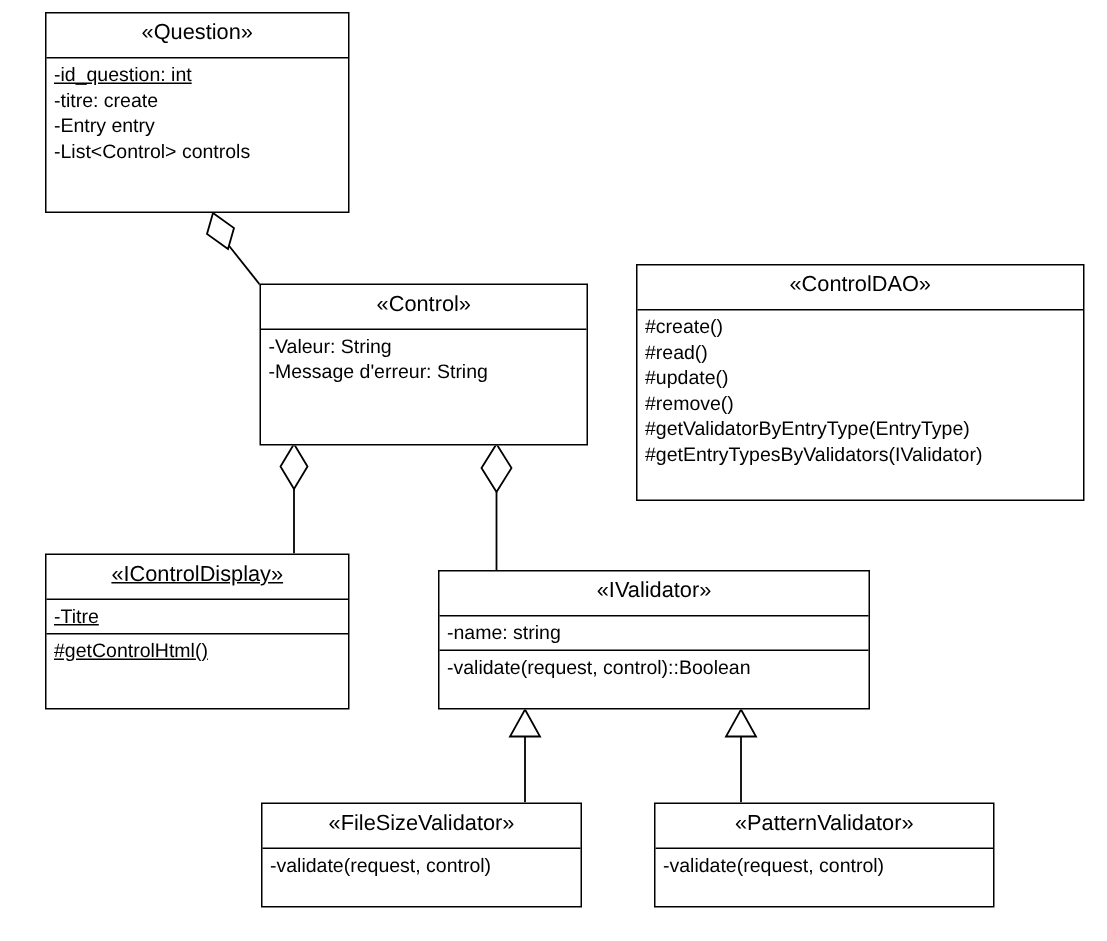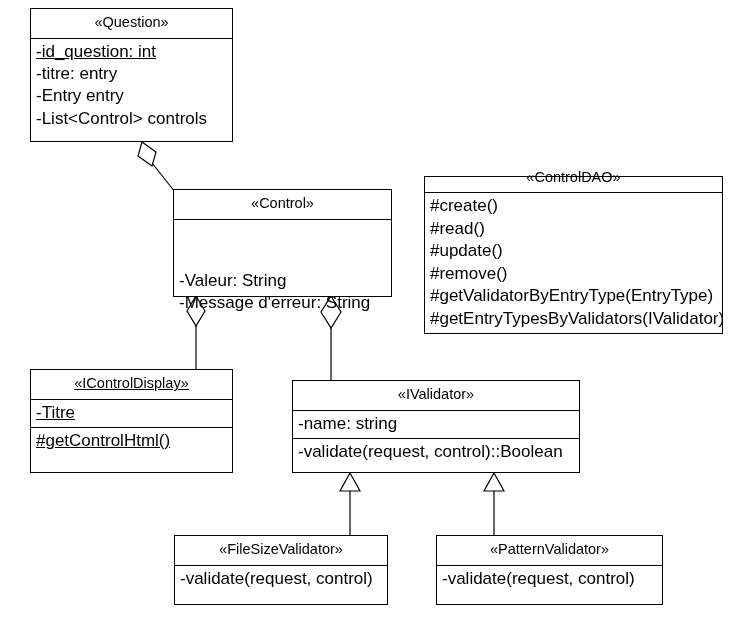--- a/index.html
+++ b/index.html
@@ -50,21 +50,21 @@
   .class-name {
     text-align: center;
     font-size: 14.5px;
     line-height: 1.35;
     padding: 4px 6px 5px 6px;
     border-bottom: 1.2px solid #000000;
     white-space: nowrap;
   }
   .compartment {
     padding: 2px 4px 3px 4px;
-    font-size: 17px;
+    font-size: 13px;
     line-height: 1.32;
     flex: 0 0 auto;
   }
   .compartment.divided {
     border-bottom: 1.2px solid #000000;
   }
   .compartment.grow {
     flex: 1 1 auto;
   }
   .member {
@@ -105,27 +105,27 @@
     <g>
       <line x1="494" y1="491" x2="494" y2="535"></line>
       <polygon points="494,473 504,491 484,491"></polygon>
     </g>
   </svg>
 
   <div class="uml-class" style="left:30px; top:8px; width:203px; height:134px;">
     <div class="class-name">«Question»</div>
     <div class="compartment grow">
       <div class="member underline">-id_question: int</div>
-      <div class="member">-titre: entry</div>
+      <div class="member">-titre: create</div>
       <div class="member">-Entry entry</div>
       <div class="member">-List&lt;Control&gt; controls</div>
     </div>
   </div>
 
-  <div class="uml-class" style="left:173px; top:189px; width:219px; height:108px;gap:48px;">
+  <div class="uml-class" style="left:173px; top:189px; width:219px; height:108px;">
     <div class="class-name">«Control»</div>
     <div class="compartment grow">
       <div class="member">-Valeur: String</div>
       <div class="member">-Message d'erreur: String</div>
     </div>
   </div>
 
   <div class="uml-class" style="left:424px; top:176px; width:299px; height:158px;justify-content:flex-end;">
     <div class="class-name">«ControlDAO»</div>
     <div class="compartment grow">

